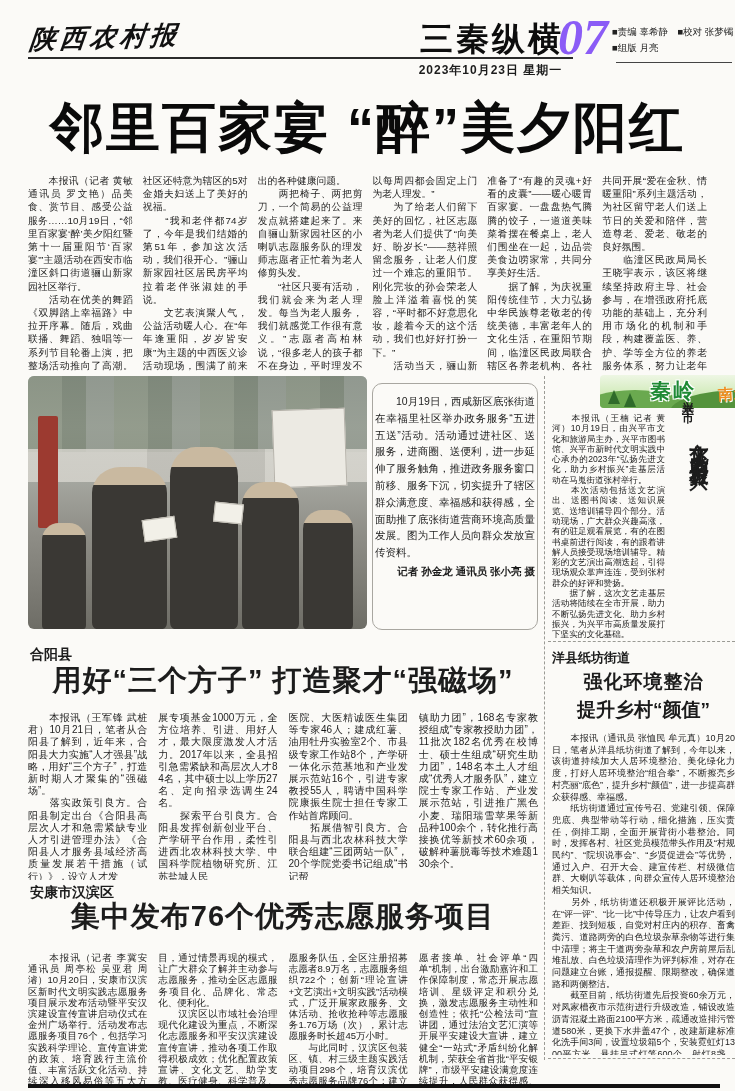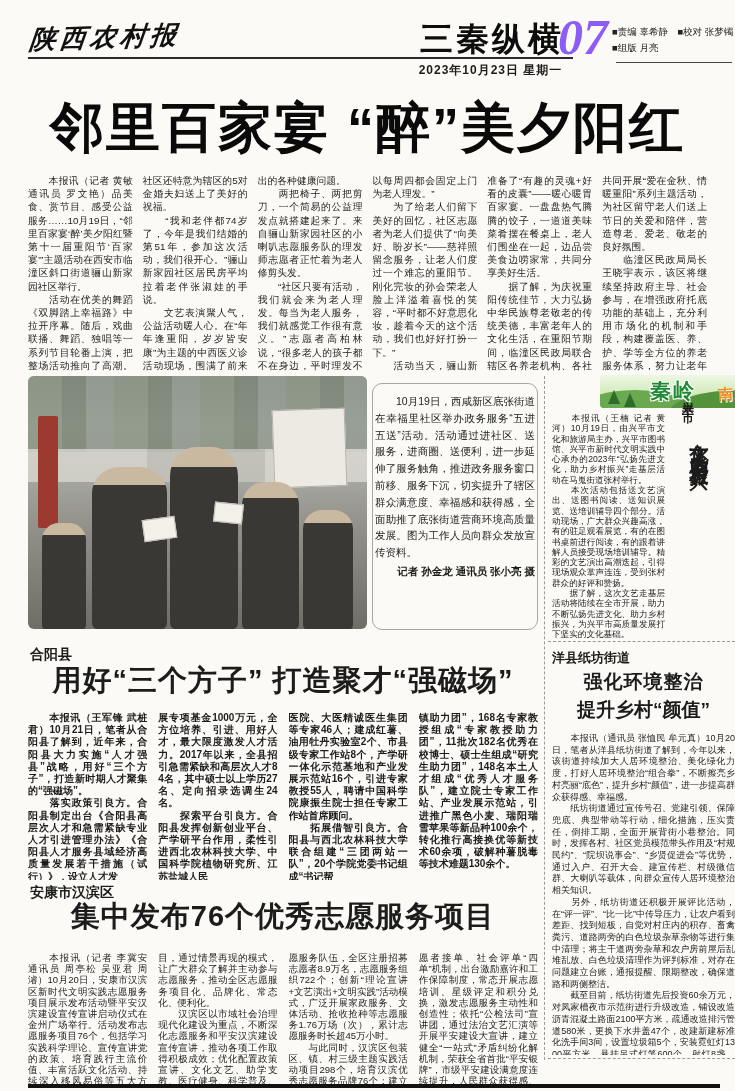--- a/index.html
+++ b/index.html
@@ -66,21 +66,21 @@
   .yx-sep{left:548px;top:641px;width:187px;border-top:1px dashed #9a9a94;}
   .yx-label{left:552px;top:649px;font-size:13px;font-weight:900;}
   .yx-t1{left:552px;top:669px;width:183px;text-align:center;font-size:19px;font-weight:900;letter-spacing:1px;}
   .yx-t2{left:552px;top:697px;width:183px;text-align:center;font-size:19px;font-weight:900;}
   .yx-body{left:552px;top:733px;width:183px;height:322px;font-size:9px;line-height:11.7px;}
   .yx-bdash{left:548px;top:1058px;width:187px;border-top:1px dashed #9a9a94;}
 
   
   .hy-label{left:30px;top:646px;font-size:14px;font-weight:900;}
   .hy-title{left:28px;top:661px;width:510px;text-align:center;font-size:29px;font-weight:900;letter-spacing:1px;}
-  .hy-cols{left:28px;top:712px;width:510px;height:168px;display:flex;gap:11px;font-weight:bold;}
+  .hy-cols{left:28px;top:712px;width:510px;height:168px;display:flex;gap:11px;}
   .hy-cols .col{flex:1;font-size:10px;line-height:12.2px;}
 
   .hb-label{left:30px;top:884px;font-size:14px;font-weight:900;}
   .hb-title{left:28px;top:897px;width:510px;text-align:center;font-size:29px;font-weight:900;letter-spacing:1px;}
   .hb-cols{left:28px;top:952px;width:510px;height:132px;display:flex;gap:11px;}
   .hb-cols .col{flex:1;font-size:9.5px;line-height:11.2px;}
 
   .bottom-rule{left:28px;top:1084px;width:692px;height:3.5px;background:#121212;}
 </style>
 </head>

